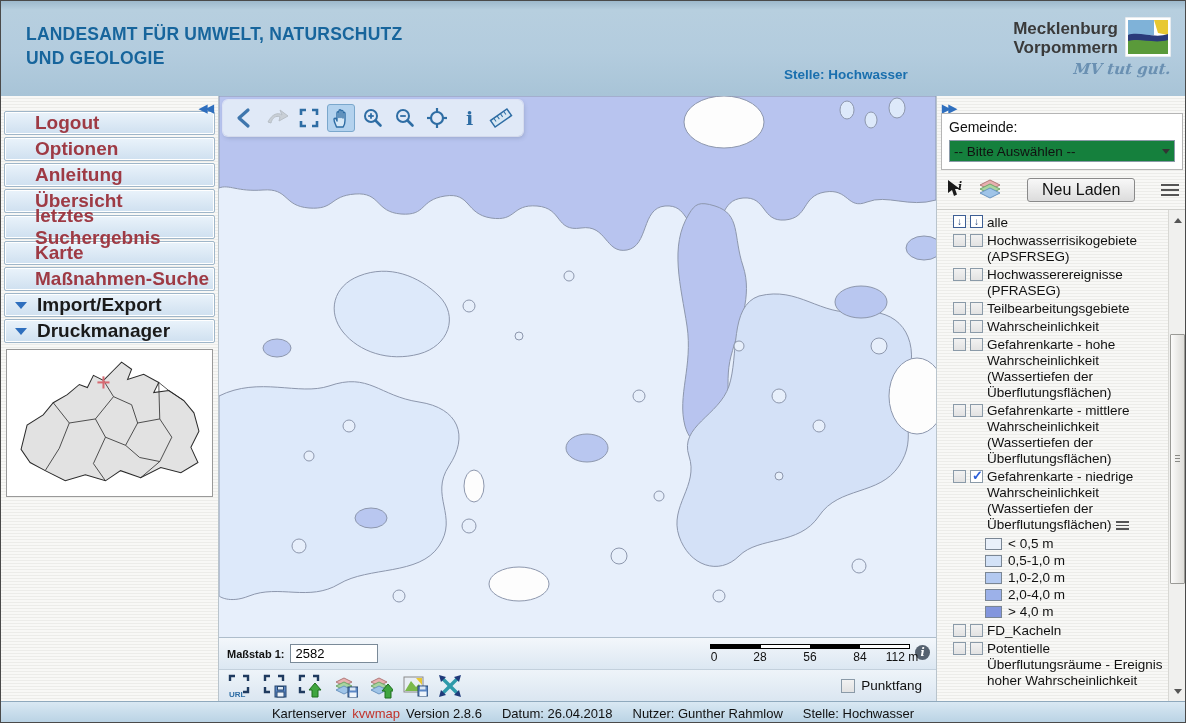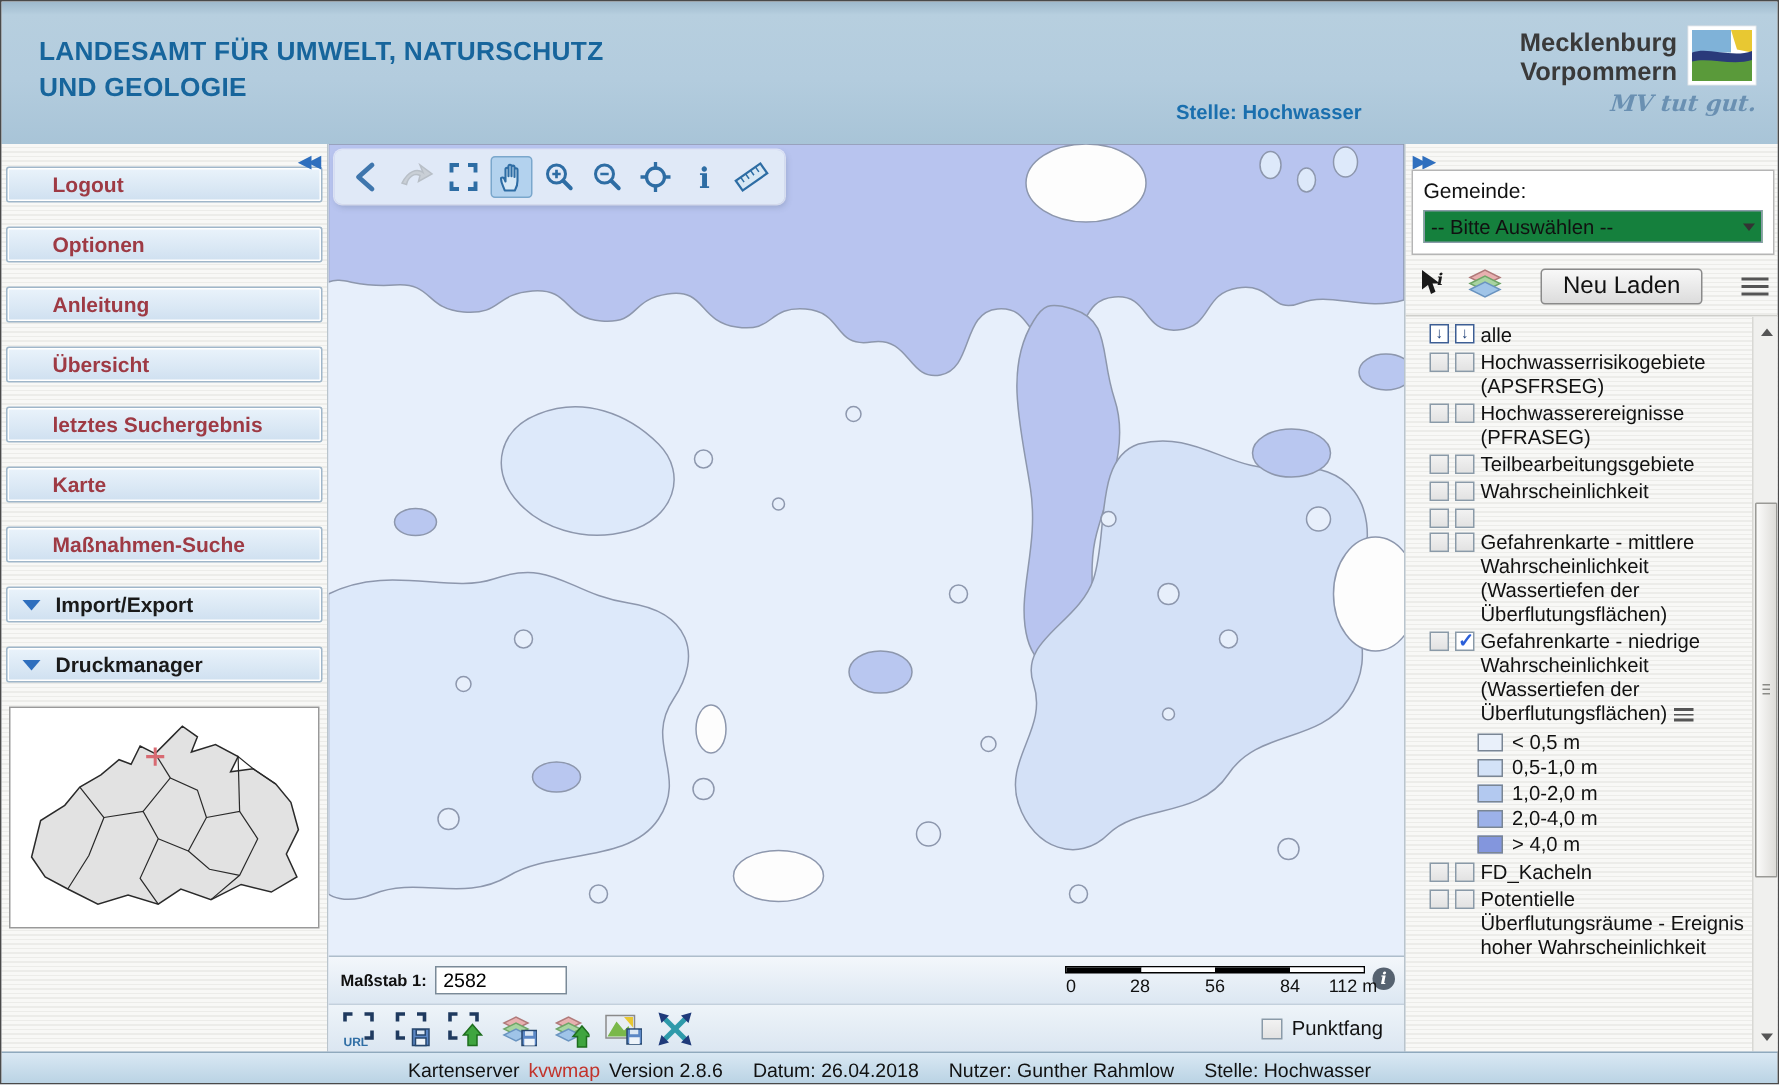--- a/index.html
+++ b/index.html
@@ -25,23 +25,23 @@
   .footer .app-name { color:#c2332b; }
   .footer .sep { width:8px; }
 
   
   .sidebar { position:absolute; left:0; top:95px; width:218px; height:605px;
     background:repeating-linear-gradient(180deg,#f8f8f6 0 2px,#ecece9 2px 3px);
     border-right:1px solid #b9c4cc; }
   .collapse-row { height:15px; text-align:right; padding:2px 6px 0 0; }
   .dbl-arrow { color:#2f6fbe; font-size:11px; font-weight:bold; letter-spacing:-2px; cursor:pointer; line-height:1; display:inline-block; }
   .menu { padding:0 3px; }
-  .menu-btn { height:24px; margin-bottom:16px; border:1px solid #9fb6c9; border-radius:2px;
+  .menu-btn { height:24px; margin-bottom:2px; border:1px solid #9fb6c9; border-radius:2px;
     background:linear-gradient(180deg,#eaf3fb,#cfe0f0); box-shadow:inset 0 0 0 1px #fff;
-    display:flex; align-items:center; padding-left:30px; font-size:14px; font-weight:bold;
+    display:flex; align-items:center; padding-left:30px; font-size:19px; font-weight:bold;
     color:#9e3a44; cursor:pointer; }
   .menu-btn.black { color:#1a1a1a; padding-left:10px; gap:10px; }
   .tri-down { width:0; height:0; border-left:6px solid transparent; border-right:6px solid transparent;
     border-top:7px solid #2f6fbe; display:inline-block; }
   .overview-box { margin:6px 5px 0 5px; background:#fff; border:1px solid #999; height:148px; padding:2px; }
   .overview-box svg { width:100%; height:100%; }
 
   
   .map-area { position:absolute; left:218px; top:95px; width:717px; height:605px; overflow:hidden; background:#e7effb; }
   .map-canvas { position:absolute; top:0; left:0; width:717px; height:541px; }
@@ -463,20 +463,21 @@
 
         <div class="tree-row">
           <span class="cb"></span>
           <span class="cb"></span>
           <span class="tree-label">Wahrscheinlichkeit</span>
         </div>
 
         <div class="tree-row">
           <span class="cb"></span>
           <span class="cb"></span>
+          <span class="tree-label">Gefahrenkarte - hohe Wahrscheinlichkeit (Wassertiefen der Überflutungsflächen)</span>
         </div>
 
         <div class="tree-row">
           <span class="cb"></span>
           <span class="cb"></span>
           <span class="tree-label">Gefahrenkarte - mittlere Wahrscheinlichkeit (Wassertiefen der Überflutungsflächen)</span>
         </div>
 
         <div class="tree-row">
           <span class="cb"></span>

